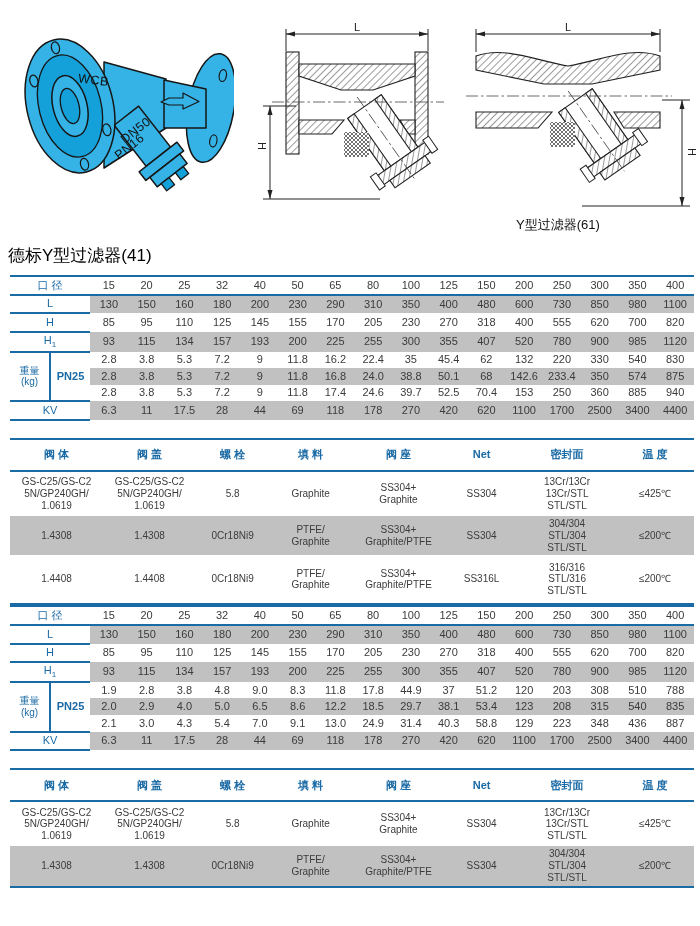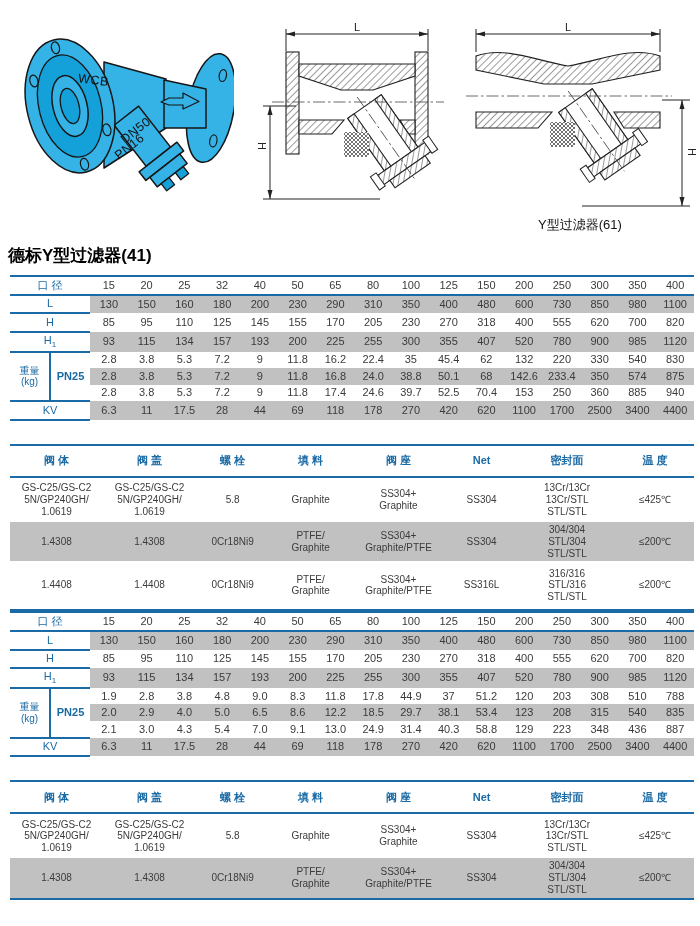--- a/index.html
+++ b/index.html
@@ -21,38 +21,38 @@
   .dimtext{font-size:11px;fill:#222;}
   .cline{stroke:#444;stroke-width:0.8;stroke-dasharray:12 3 2.5 3;fill:none;}
   .hatch{stroke:#222;stroke-width:1.1;}
   .cyan{fill:var(--valve-cyan);stroke:#161616;stroke-width:1.5;stroke-linejoin:round;}
   .cyanD{fill:var(--valve-cyan-dark);stroke:#161616;stroke-width:1.3;stroke-linejoin:round;}
   .hole{fill:var(--valve-cyan);stroke:#161616;stroke-width:1.2;}
   .vlabel{font-size:12.5px;fill:#111;letter-spacing:0.5px;font-family:"Liberation Sans",sans-serif;}
 
   
   .spec{margin-left:8px;}
-  .sec-title{font-size:17px;font-weight:bold;color:#000;margin:0 0 8px 0;}
+  .sec-title{font-size:17px;font-weight:normal;color:#000;margin:0 0 8px 0;}
   .spec-2 .sec-title{margin-top:30px;}
 
   
   .dim-table{border-collapse:collapse;table-layout:fixed;width:684px;margin-left:2px;
     border-top:2.5px solid var(--accent);font-size:11px;color:var(--text-dark);}
   .dim-table td{text-align:center;padding:1px 0;height:14.6px;line-height:1.2;vertical-align:middle;}
   .dim-table tr.hdr-row td{border-bottom:2px solid var(--accent);}
   .dim-table td.lbl{color:var(--accent);}
   .dim-table td.dim-lbl,.dim-table td.hdr-lbl,.dim-table td.kv-lbl{border-bottom:2px solid var(--accent);}
   .dim-table td.wmain{border-right:2px solid var(--accent);border-bottom:2px solid var(--accent);
     font-size:10px;white-space:pre-line;line-height:1.15;}
   .dim-table td.wsub{border-bottom:2px solid var(--accent);font-weight:bold;}
   .dim-table tr.g td.val{background:var(--row-gray);}
   .dim-table sub{font-size:8px;}
 
   
-  .mat-table{border-collapse:collapse;table-layout:fixed;width:684px;margin-left:2px;margin-top:23px;
+  .mat-table{border-collapse:collapse;table-layout:fixed;width:684px;margin-left:2px;margin-top:17px;
     border-top:2.5px solid var(--accent);border-bottom:2.5px solid var(--accent);
     font-size:10px;color:var(--text-dark);}
   .mat-table td{text-align:center;padding:2px 1px;line-height:1.18;white-space:pre-line;vertical-align:middle;}
   .mat-table tr.hd td{color:var(--accent);font-weight:bold;font-size:11px;height:26px;
     border-bottom:2px solid var(--accent);white-space:nowrap;}
   .mat-table tr.g td{background:var(--row-gray);}
   .mat-table tr.r1 td{height:40px;}
   .mat-table tr.r2 td{height:34px;}
   .mat-table tr.r3 td{height:44px;}
 </style>
@@ -199,21 +199,21 @@
 
       <g>
         <line class="tl" x1="220" y1="80" x2="220" y2="186"></line>
         <polygon points="220,80 217.5,89 222.5,89" fill="#222"></polygon>
         <polygon points="220,186 217.5,177 222.5,177" fill="#222"></polygon>
         <line class="tl" x1="200" y1="80" x2="228" y2="80"></line>
         <line class="tl" x1="120" y1="186" x2="228" y2="186"></line>
         <text class="dimtext" transform="rotate(-90 230 132)" x="226" y="136">H</text>
       </g>
     </svg>
-    <div class="fig-caption" style="left:462px;width:236px;">Y型过滤器(61)</div>
+    <div class="fig-caption" style="left:440px;width:236px;">Y型过滤器(61)</div>
   </div>
 
   <section class="spec spec-1">
     <h2 class="sec-title">德标Y型过滤器(41)</h2>
     <table class="dim-table">
         <colgroup>
           <col style="width: 40px;">
           <col style="width: 40px;">
           <col>
           <col>

